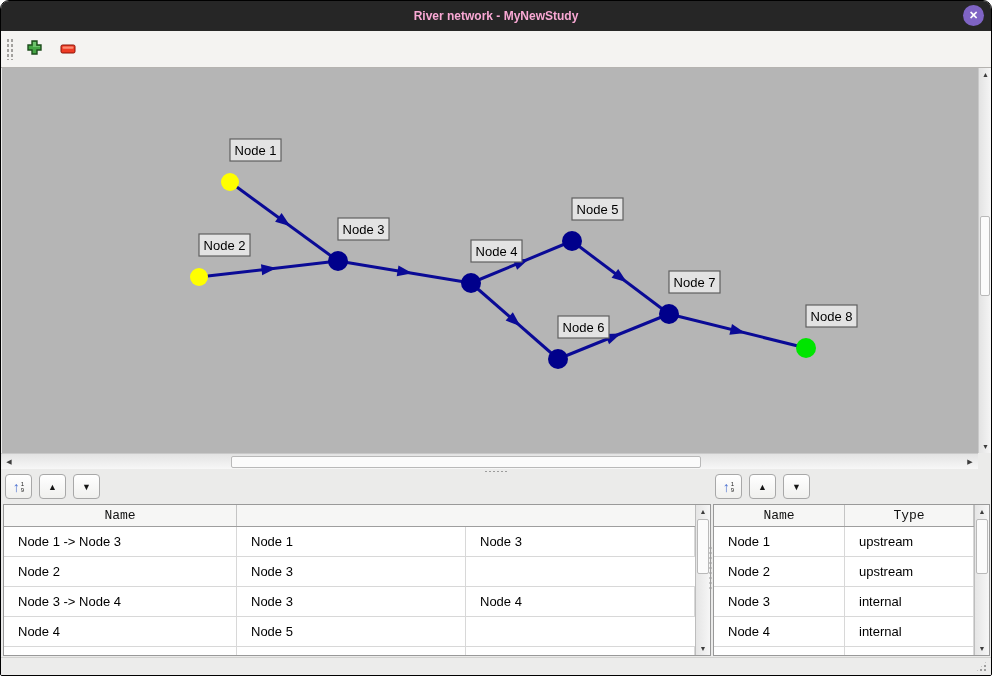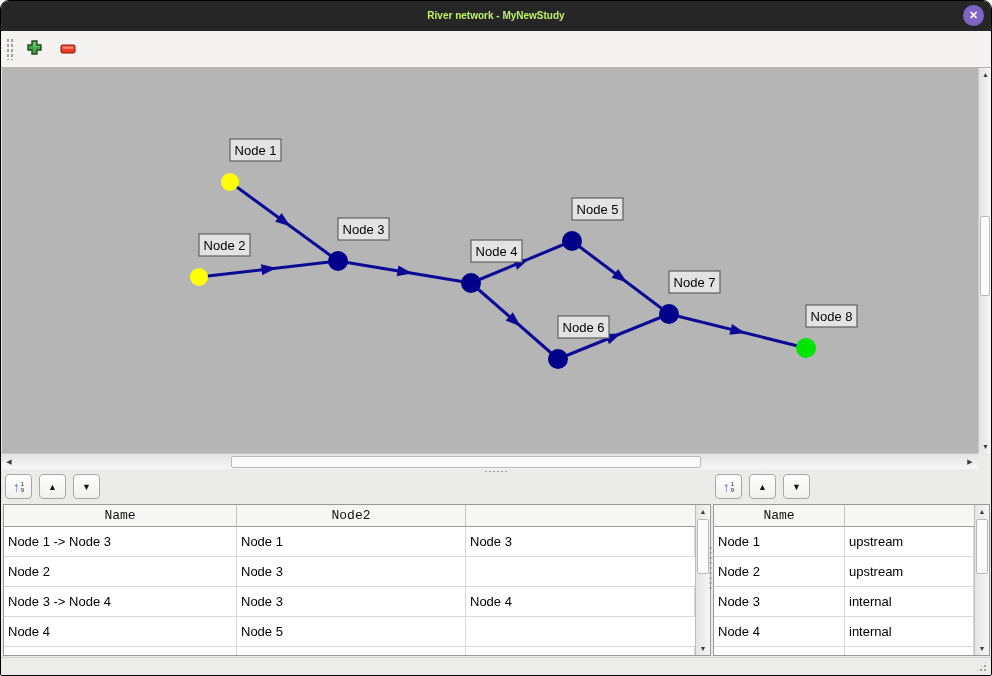--- a/index.html
+++ b/index.html
@@ -4,21 +4,21 @@
 <style>
   * { margin:0; padding:0; box-sizing:border-box; }
   body { background:#ffffff; font-family:"Liberation Sans", sans-serif; }
   .window {
     position:relative; width:992px; height:676px;
     border:1px solid #000; border-radius:9px 9px 2px 2px;
     overflow:hidden; background:#ebebea;
   }
   
   .titlebar { position:absolute; left:0; right:0; top:0; height:30px; background:#262626; }
-  .title { display:block; line-height:30px; text-align:center; color:#bef264; font-weight:bold; font-size:10px; }
+  .title { display:block; line-height:30px; text-align:center; color:#f9a8d4; font-weight:bold; font-size:12px; }
   .close-btn { position:absolute; right:7px; top:4px; width:21px; height:21px; border-radius:50%;
     background:#7f64c4; color:#fff; text-align:center; line-height:21px; font-size:11px; font-weight:bold; cursor:default; }
   
   .main-toolbar { position:absolute; left:0; right:0; top:30px; height:37px; background:#f4f3f1;
     border-bottom:1px solid #b5b3b0; display:flex; align-items:center; }
   .toolbar-grip { width:7px; height:22px; margin-left:5px;
     background-image:radial-gradient(#a3a19e 1px, transparent 1.2px); background-size:4px 5px; }
   .tb-btn { width:26px; height:26px; margin-left:8px; border:none; background:transparent;
     display:flex; align-items:center; justify-content:center; }
   
@@ -56,21 +56,21 @@
   
   .table { position:absolute; top:503px; height:152px; background:#fff; border:1px solid #999;
     display:flex; overflow:hidden; }
   .table.branches { left:2px;  width:708px; }
   .table.nodes    { left:712px; width:277px; }
   .t-grid { flex:1; display:flex; flex-direction:column; overflow:hidden; }
   .t-head { display:flex; height:22px; background:#f6f6f5; border-bottom:1px solid #9e9e9e;font-family:Liberation Mono, monospace; }
   .t-th { font-size:13px; color:#111; text-align:center; line-height:21px; border-right:1px solid #c4c4c4; overflow:hidden; }
   .t-row { display:flex; height:30px; border-bottom:1px solid #d8d8d8; background:#fff; }
   .t-row.partial { height:9px; border-bottom:none; }
-  .t-td { font-size:13px; color:#000; line-height:29px; padding-left:4px; border-right:1px solid #d8d8d8;
+  .t-td { font-size:13px; color:#000; line-height:29px; padding-left:14px; border-right:1px solid #d8d8d8;
     white-space:nowrap; overflow:hidden; }
   .branches .t-th:nth-child(1), .branches .t-td:nth-child(1) { width:233px; }
   .branches .t-th:nth-child(2), .branches .t-td:nth-child(2) { width:229px; }
   .branches .t-th:nth-child(3), .branches .t-td:nth-child(3) { width:229px; }
   .nodes .t-th:nth-child(1), .nodes .t-td:nth-child(1) { width:131px; }
   .nodes .t-th:nth-child(2), .nodes .t-td:nth-child(2) { width:129px; }
   .t-scroll { width:15px; position:relative; background:linear-gradient(to right,#e5e5e5,#f6f6f6);
     border-left:1px solid #bdbdbd; }
   .t-sb-btn { position:absolute; left:0; right:0; height:13px; line-height:13px; text-align:center;
     font-size:7px; color:#3c3c3c; }
@@ -225,21 +225,20 @@
       </div>
     <div class="btn">
         <span>▼</span>
       </div>
   </div>
 
   <div class="table branches">
     <div class="t-grid">
       <div class="t-head">
           <div class="t-th">Name</div>
-          <div class="t-th">Node2</div>
         </div>
       <div class="t-rows">
           <div class="t-row">
             <div class="t-td">Node 1 -&gt; Node 3</div>
             <div class="t-td">Node 1</div>
             <div class="t-td">Node 3</div>
           </div>
           <div class="t-row">
             <div class="t-td">Node 2</div>
             <div class="t-td">Node 3</div>
@@ -266,20 +265,21 @@
       <div class="t-sb-btn down"><span>▼</span></div>
     </div>
   </div>
 
   <div class="v-splitter"></div>
 
   <div class="table nodes">
     <div class="t-grid">
       <div class="t-head">
           <div class="t-th">Name</div>
+          <div class="t-th">Type</div>
         </div>
       <div class="t-rows">
           <div class="t-row">
             <div class="t-td">Node 1</div>
             <div class="t-td">upstream</div>
           </div>
           <div class="t-row">
             <div class="t-td">Node 2</div>
             <div class="t-td">upstream</div>
           </div>

